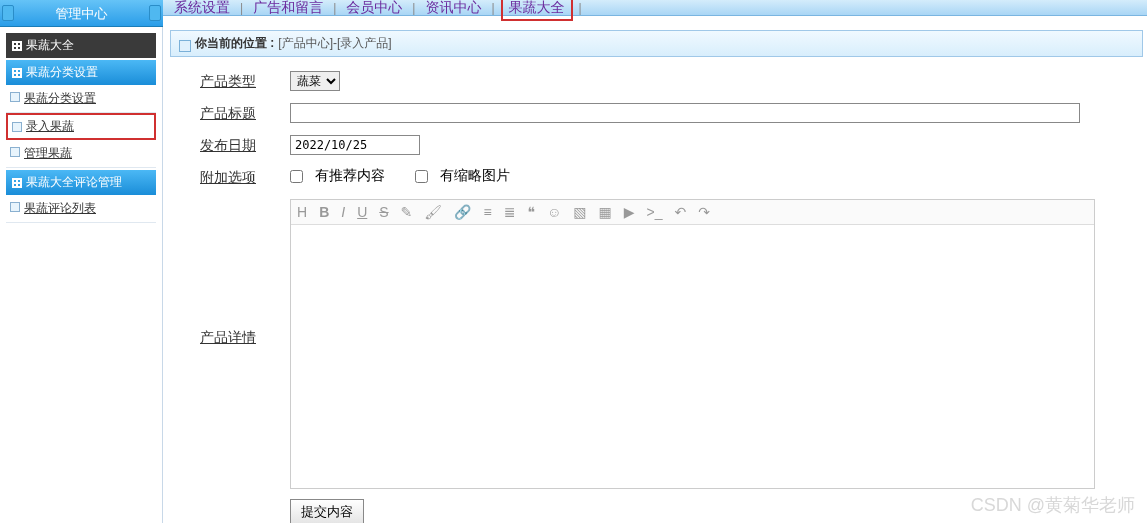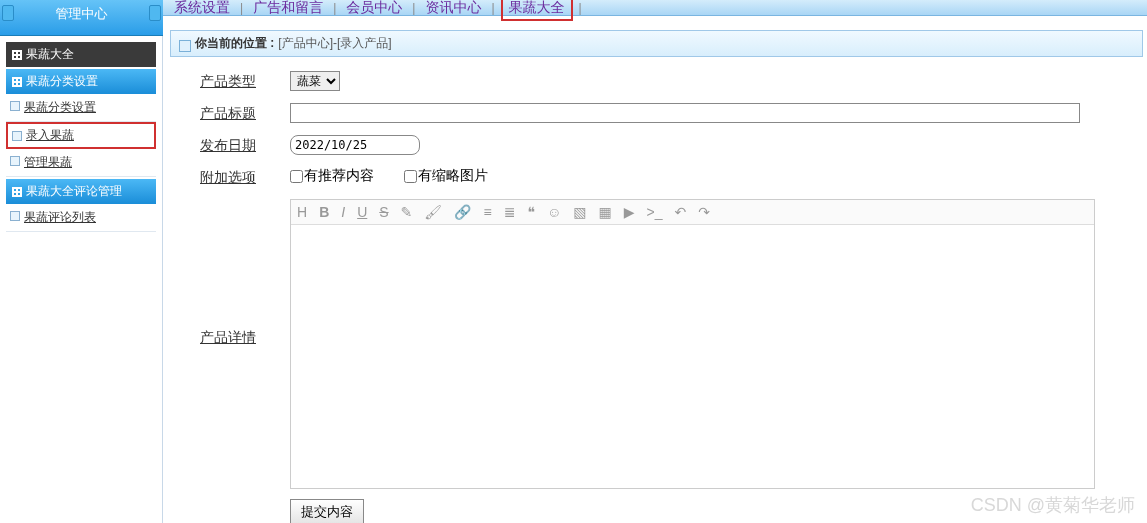--- a/index.html
+++ b/index.html
@@ -2,21 +2,21 @@
 <html><head>
 <meta charset="utf-8">
 <style>
 * { box-sizing: border-box; margin: 0; padding: 0; }
 body { font-family: "Microsoft YaHei", Arial, sans-serif; font-size: 12px; background: #fff; width: 1147px; height: 523px; overflow: hidden; position: relative; }
 .topbar { height: 16px; background: linear-gradient(#d4ecfb, #a9d6f5); border-bottom: 1px solid #7ab5e0; display: flex; align-items: center; padding-left: 170px; }
 .topbar a { color: #6b2b9e; text-decoration: none; padding: 0 4px; font-size: 14px; }
 .topbar .sep { color: #8a8a8a; margin: 0 6px; }
 .topbar .highlighted { border: 2px solid #d03030; padding: 2px 6px; }
 .sidebar { position: absolute; left: 0; top: 0; width: 163px; height: 523px; }
-.mgmt-header { height: 36px; background: linear-gradient(#65c3f7, #2a9de8); color: #fff; text-align: center; line-height: 27px; font-size: 13px; position: relative; border-bottom: 1px solid #1a7db8; }
+.mgmt-header { height: 27px; background: linear-gradient(#65c3f7, #2a9de8); color: #fff; text-align: center; line-height: 27px; font-size: 13px; position: relative; border-bottom: 1px solid #1a7db8; }
 .mgmt-header .handle { position: absolute; width: 12px; height: 16px; background: #4fb8f0; border: 1px solid #2a8dc8; top: 5px; border-radius: 2px; }
 .mgmt-header .handle.l { left: 2px; }
 .mgmt-header .handle.r { right: 2px; }
 .side-inner { background: #fff; padding: 4px 6px; border-right: 1px solid #c8d8e8; height: 496px; }
 .cat-title { background: #3a3a3a; color: #fff; padding: 4px 6px; margin-top: 2px; display: flex; align-items: center; gap: 4px; font-size: 12px; }
 .cat-title.blue { background: linear-gradient(#4bb8f5, #1a8dd8); }
 .grid-icon { display: inline-block; width: 10px; height: 10px; background: repeating-linear-gradient(90deg, #fff 0 2px, transparent 2px 4px), repeating-linear-gradient(0deg, #fff 0 2px, transparent 2px 4px); }
 .menu-item { padding: 5px 4px 5px 18px; border-bottom: 1px solid #e0e8f0; position: relative; }
 .menu-item::before { content: ""; position: absolute; left: 4px; top: 7px; width: 8px; height: 8px; border: 1px solid #8ab0d0; background: #e8f4fc; }
 .menu-item a { color: #333; text-decoration: underline; }
@@ -26,23 +26,23 @@
 .bc-icon { width: 12px; height: 12px; border: 1px solid #7ab0d8; background: #e0f0fc; }
 .breadcrumb .loc-label { font-weight: bold; color: #333; }
 .breadcrumb .loc-path { color: #555; }
 .form-area { padding: 8px 0; }
 .form-row { display: flex; align-items: flex-start; padding: 6px 0; }
 .form-row .label { width: 120px; text-align: left; padding-left: 30px; padding-top: 2px; color: #333; font-size: 14px; text-decoration: underline; }
 .form-row .ctrl { flex: 1; padding-right: 12px; }
 select { border: 1px solid #888; padding: 1px 2px; font-size: 12px; }
 input[type=text] { border: 1px solid #888; padding: 2px 4px; font-size: 12px; }
 .title-input { width: 790px; }
-.date-input { width: 130px; font-family: monospace; border-radius: 8px; }
+.date-input { width: 130px; font-family: monospace; }
 .checkbox-row { display: flex; gap: 30px; align-items: center; font-size: 14px; }
-.checkbox-row label { display: flex; align-items: center; gap: 1px; }
+.checkbox-row label { display: flex; align-items: center; gap: 12px; }
 .editor { border: 1px solid #ccc; width: 805px; }
 .editor-toolbar { background: #fafafa; border-bottom: 1px solid #ddd; padding: 4px 6px; display: flex; gap: 12px; align-items: center; color: #999; font-size: 14px; }
 .editor-toolbar span { cursor: pointer; }
 .editor-body { width: 100%; height: 260px; border: none; resize: none; padding: 4px; font-family: inherit; outline: none; }
 .submit-btn { border: 1px solid #888; background: linear-gradient(#fff, #e4e4e4); padding: 3px 10px; font-size: 13px; cursor: pointer; margin-left: 120px; margin-top: 4px; }
 .watermark { position: absolute; right: 12px; bottom: 6px; color: #d8d8d8; font-size: 18px; pointer-events: none; }
 </style>
 </head>
 <body>
 

